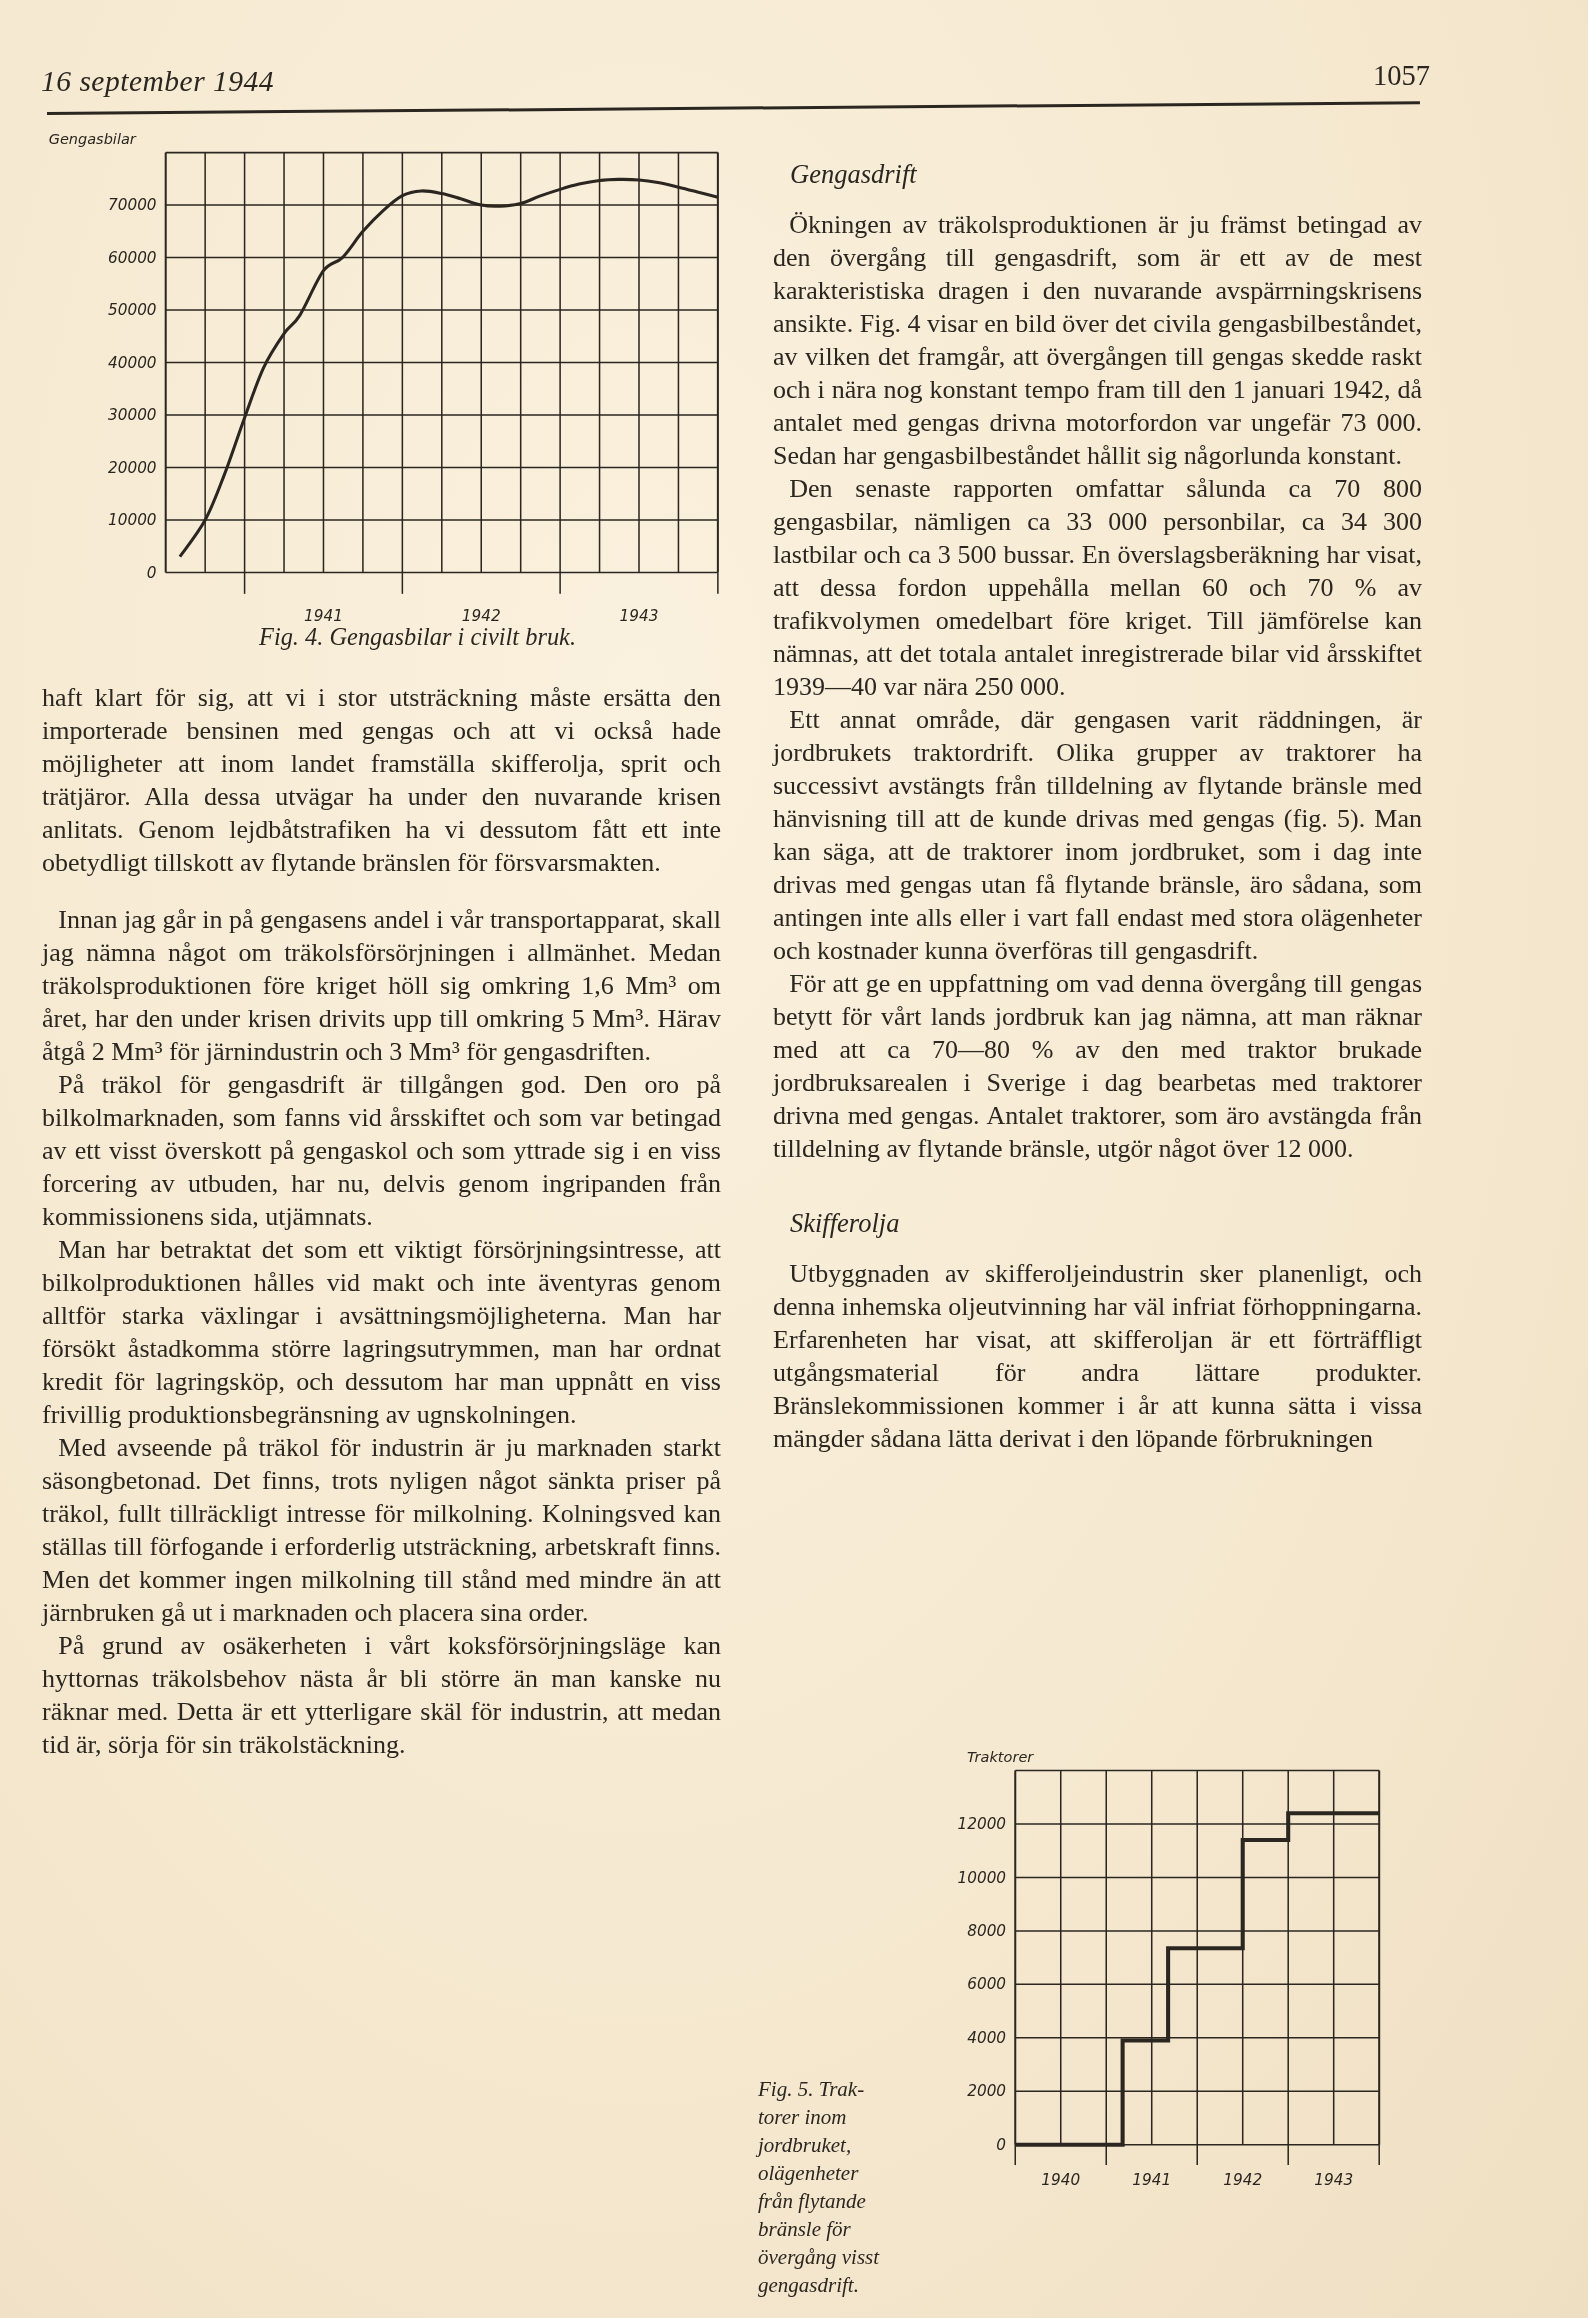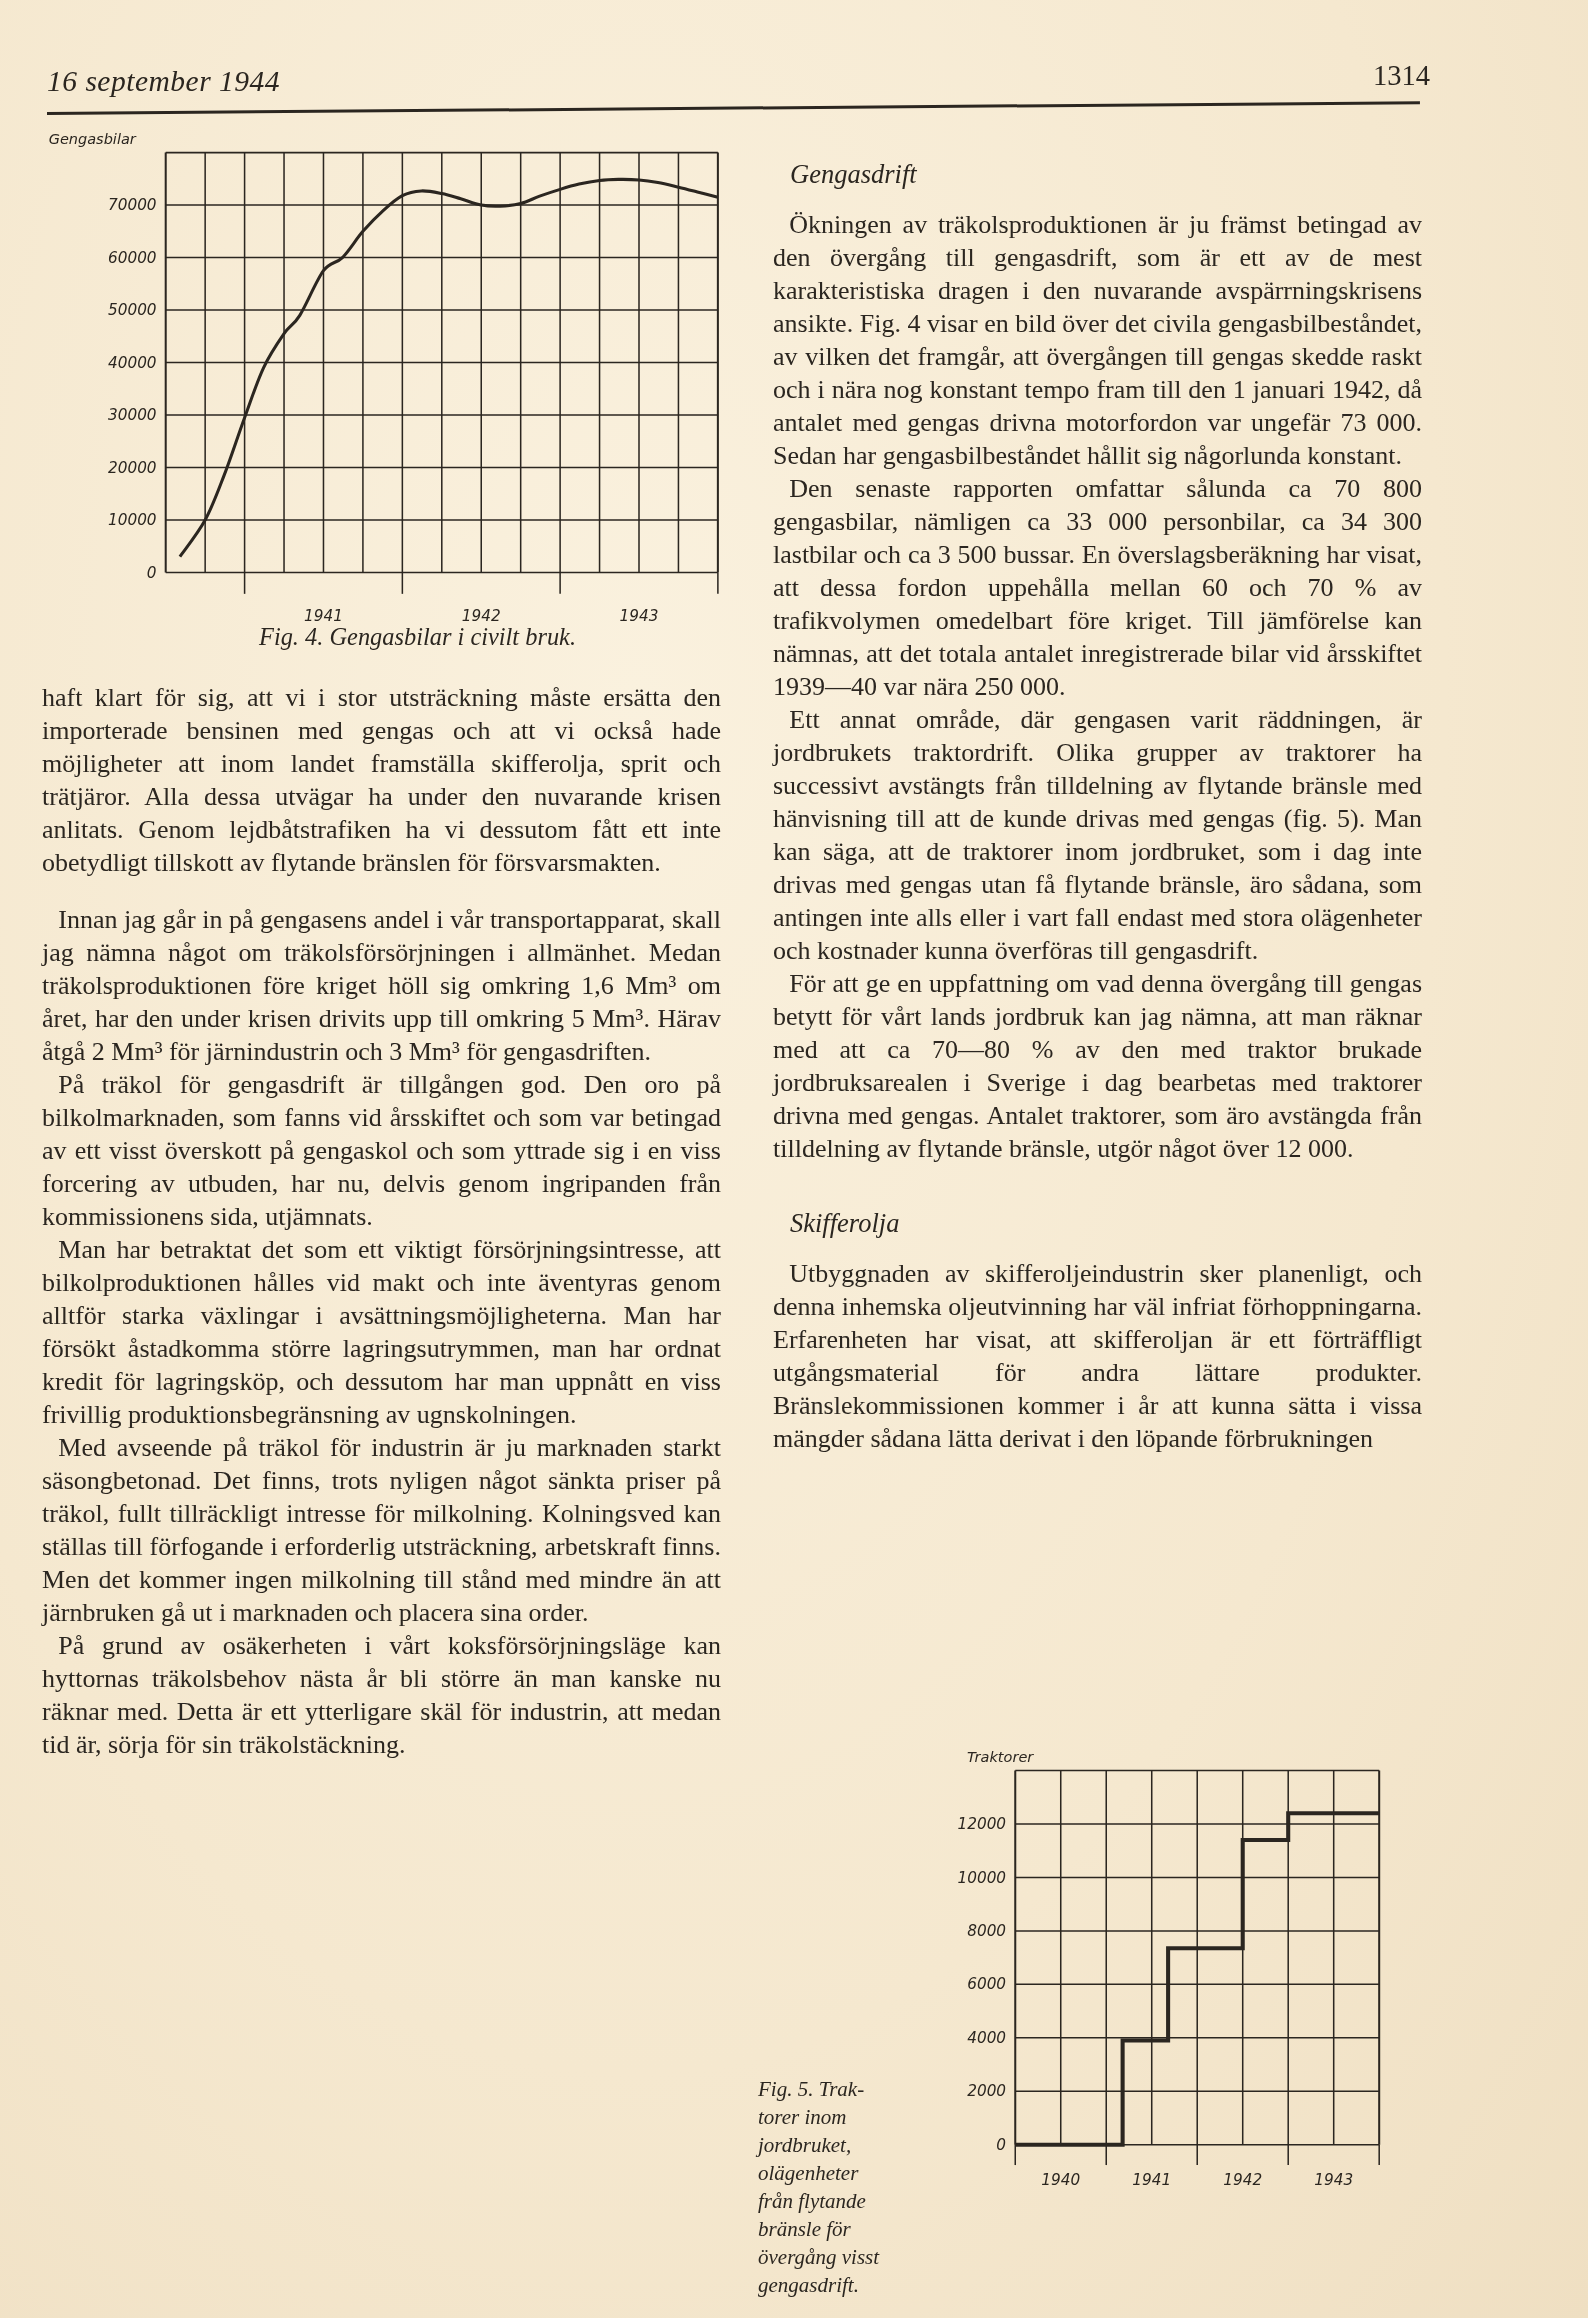--- a/index.html
+++ b/index.html
@@ -4,21 +4,21 @@
 <style>
   html, body { margin: 0; padding: 0; }
   body {
     width: 1589px; height: 2319px; position: relative; overflow: hidden;
     background: #f7ecd6;
     background-image: radial-gradient(ellipse at 40% 30%, #faf1de 0%, #f5e8cf 60%, #efdfc2 100%);
     font-family: "DejaVu Serif", "Liberation Serif", serif;
     color: #2b2620;
   }
   .header-date {
-    position: absolute; left: 47px; top: 65px;
+    position: absolute; left: 41px; top: 65px;
     font-family: "Liberation Serif", serif; font-style: italic;
     font-size: 29.5px; letter-spacing: 0.5px;
   }
   .header-page {
     position: absolute; left: 1373px; top: 60px;
     font-family: "Liberation Serif", serif; font-size: 28.5px;
   }
   .header-rule {
     position: absolute; left: 47px; top: 112px; width: 1373px; height: 2.5px;
     background: #2b2620; transform: rotate(-0.45deg); transform-origin: left center;
@@ -45,21 +45,21 @@
     position: absolute; left: 758px; top: 2075px; width: 160px;
     font-family: "Liberation Serif", serif; font-style: italic;
     font-size: 21px; line-height: 28px; text-align: justify;
   }
   svg text { font-family: "DejaVu Sans", sans-serif; font-style: italic; fill: #2b2620; }
 </style>
 </head>
 <body>
 
 <div class="header-date">16 september 1944</div>
-<div class="header-page">1314</div>
+<div class="header-page">1057</div>
 <div class="header-rule"></div>
 
 <svg id="fig4" style="position:absolute; left:41px; top:117px;" width="682" height="514" viewBox="0 0 1340 1010">
     <line x1="245" x2="1330" y1="895" y2="895" stroke="#2b2620" stroke-width="3"></line>
     <line x1="245" x2="1330" y1="791.875" y2="791.875" stroke="#2b2620" stroke-width="3"></line>
     <line x1="245" x2="1330" y1="688.75" y2="688.75" stroke="#2b2620" stroke-width="3"></line>
     <line x1="245" x2="1330" y1="585.625" y2="585.625" stroke="#2b2620" stroke-width="3"></line>
     <line x1="245" x2="1330" y1="482.5" y2="482.5" stroke="#2b2620" stroke-width="3"></line>
     <line x1="245" x2="1330" y1="379.375" y2="379.375" stroke="#2b2620" stroke-width="3"></line>
     <line x1="245" x2="1330" y1="276.25" y2="276.25" stroke="#2b2620" stroke-width="3"></line>

